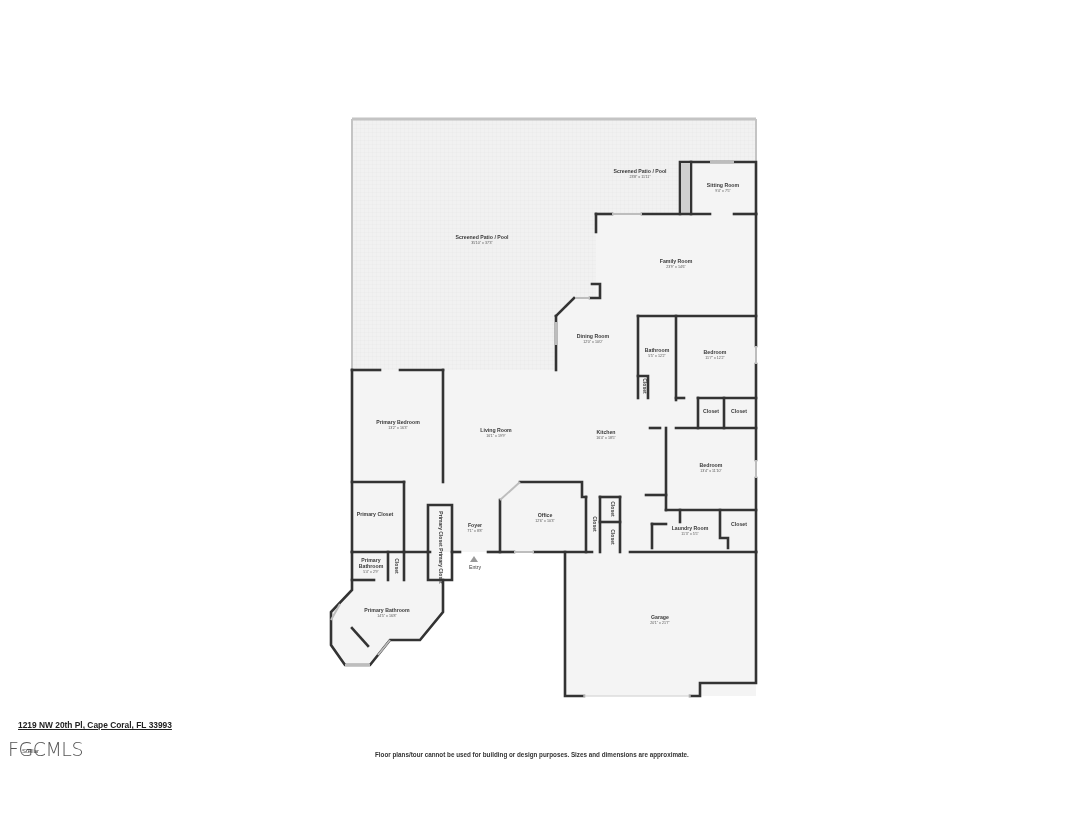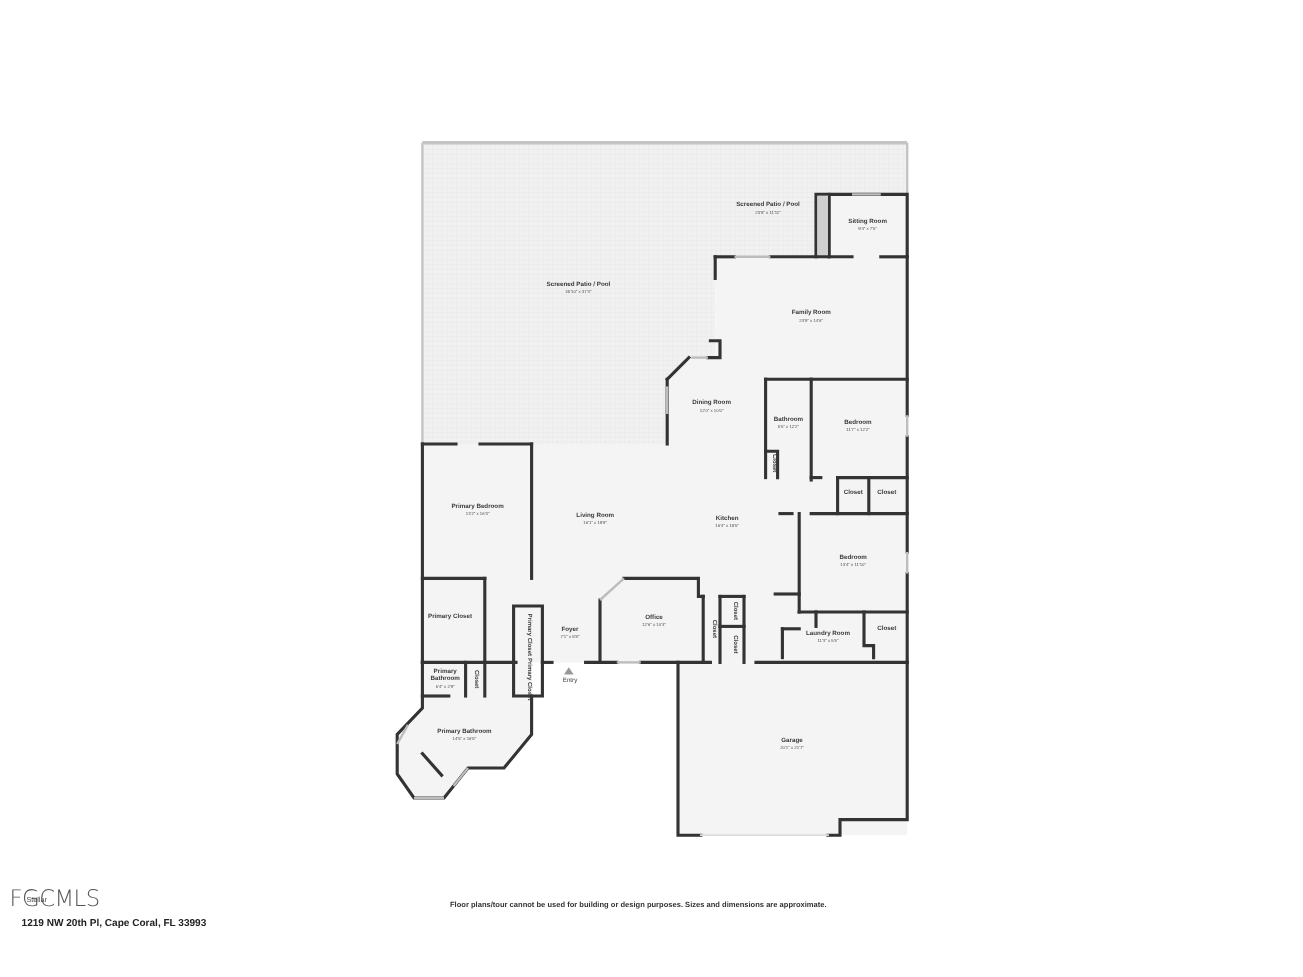--- a/index.html
+++ b/index.html
@@ -5,21 +5,21 @@
   html, body { margin: 0; padding: 0; background: #ffffff; }
   body { width: 1086px; height: 814px; position: relative; overflow: hidden;
          font-family: "Liberation Sans", "DejaVu Sans", sans-serif; }
   #plan { position: absolute; left: 0; top: 0; }
   .room-label { position: absolute; transform: translate(-50%, -50%); text-align: center;
                 color: #3a3a3a; line-height: 1.15; white-space: nowrap; }
   .room-name { font-size: 5.2px; font-weight: bold; display: block; }
   .room-dim { font-size: 3.6px; display: block; color: #555; }
   .vert { transform: translate(-50%, -50%) rotate(90deg); }
   .vert .room-name { font-size: 5px; }
-  .address { position: absolute; left: 18px; top: 764px; font-size: 8.4px; font-weight: bold; color: #222; }
+  .address { position: absolute; left: 18px; top: 720px; font-size: 8.4px; font-weight: bold; color: #222; text-decoration: underline; }
   .logo { position: absolute; left: 8px; top: 738px; font-size: 19px; color: #555; letter-spacing: -0.5px;
           font-family: "DejaVu Sans", sans-serif; font-weight: 300; }
   .logo-sub { position: absolute; left: 22px; top: 748px; font-size: 6px; color: #444; }
   .disclaimer { position: absolute; left: 375px; top: 751px; font-size: 6.3px; font-weight: bold; color: #333; }
   .entry-arrow { position: absolute; left: 470px; top: 556px; width: 0; height: 0;
                  border-left: 4px solid transparent; border-right: 4px solid transparent;
                  border-bottom: 6px solid #999; }
 </style>
 </head>
 <body>

